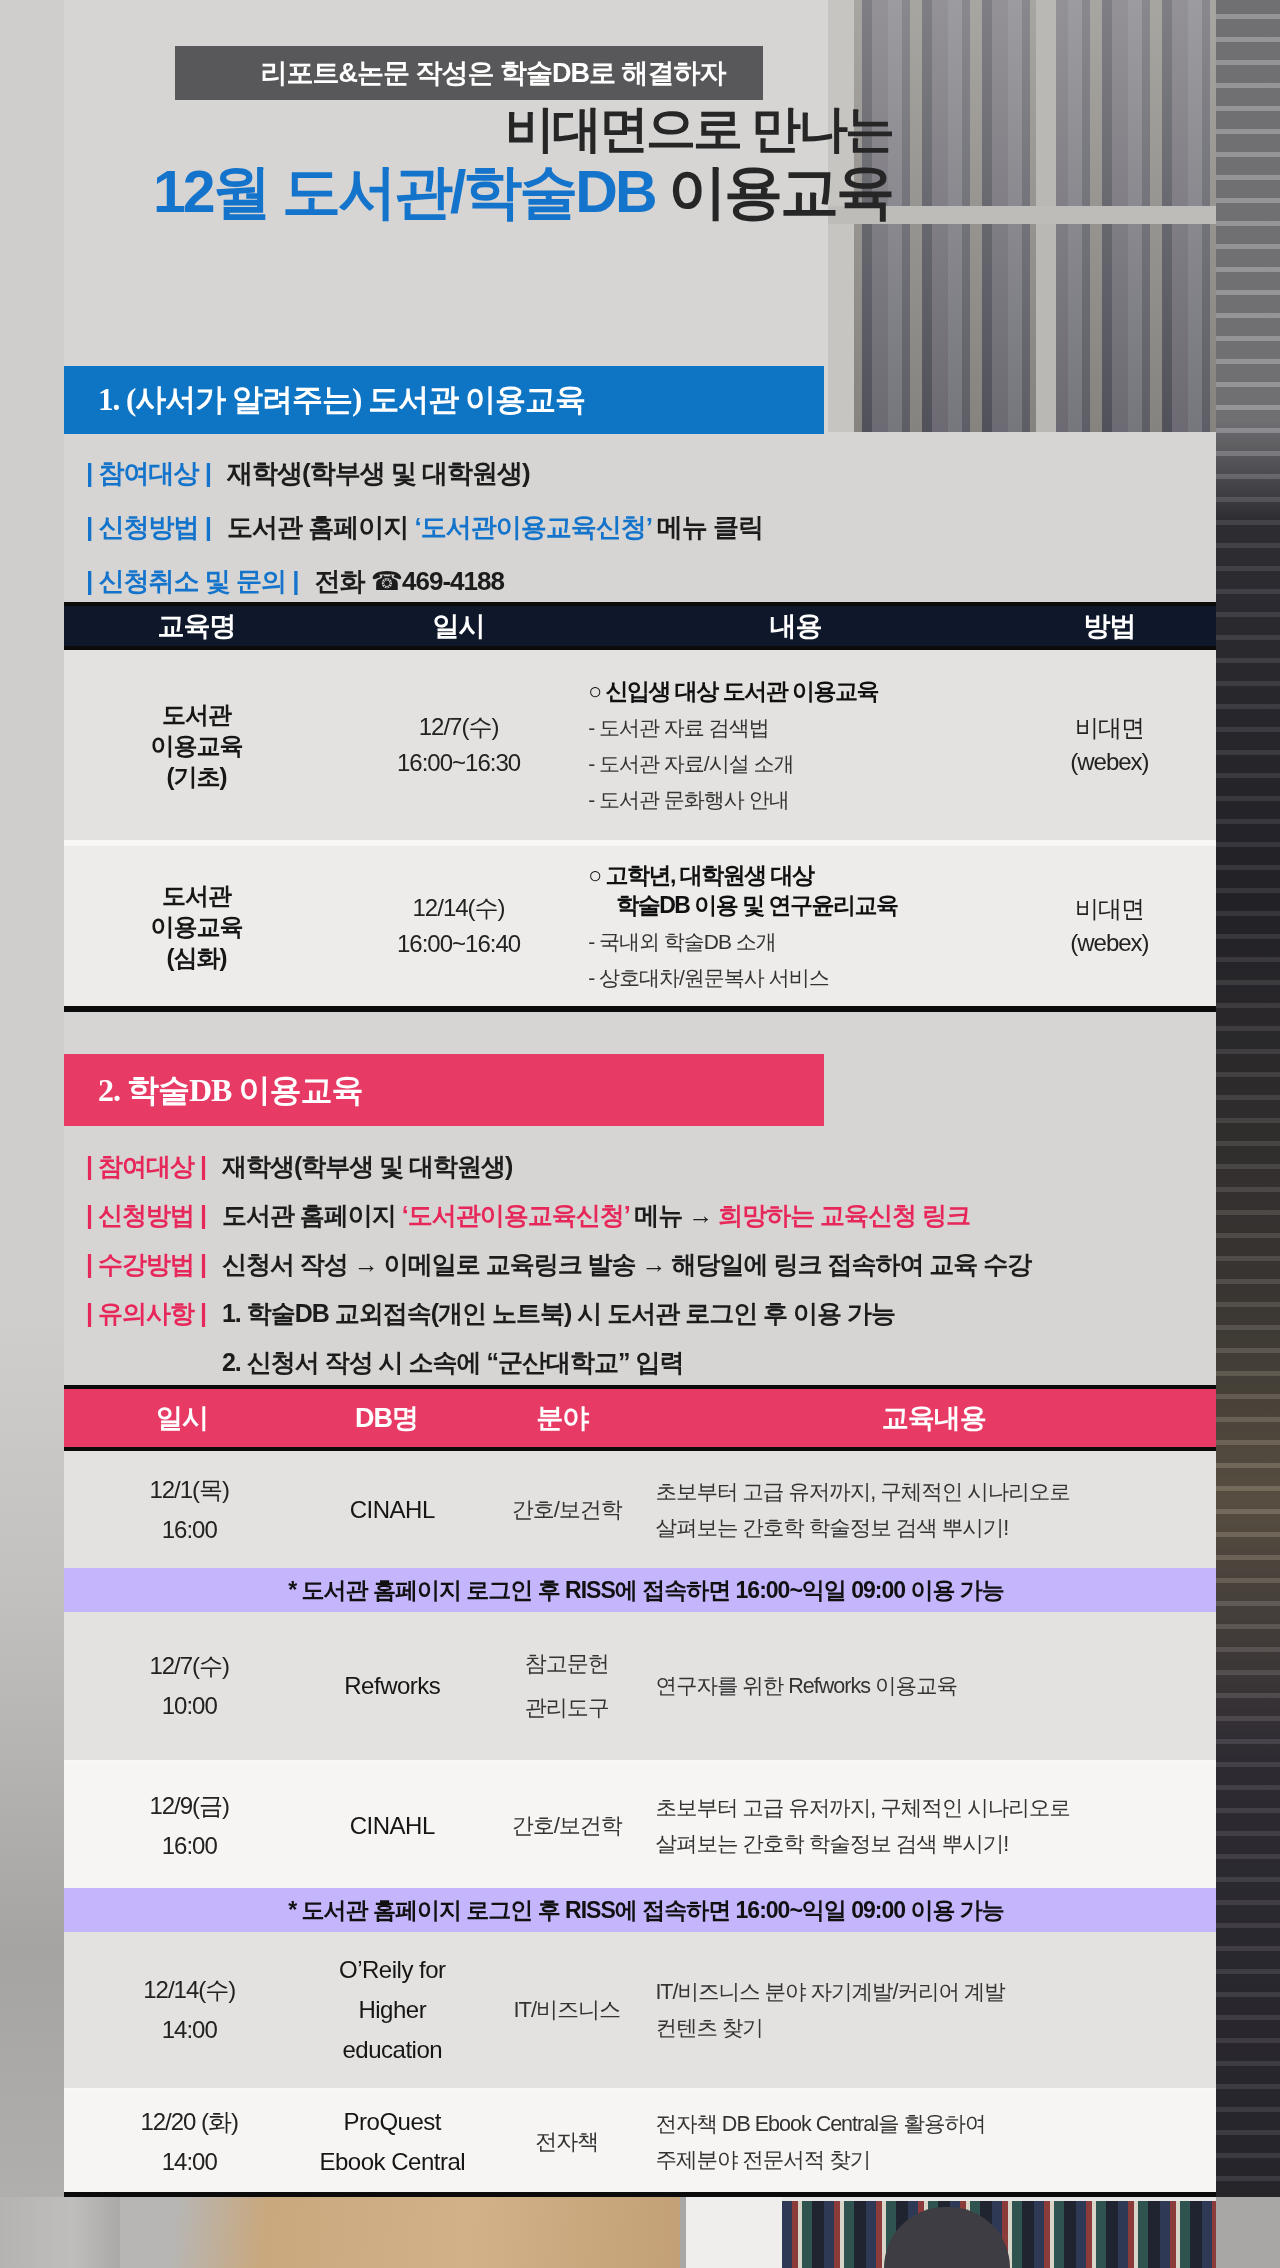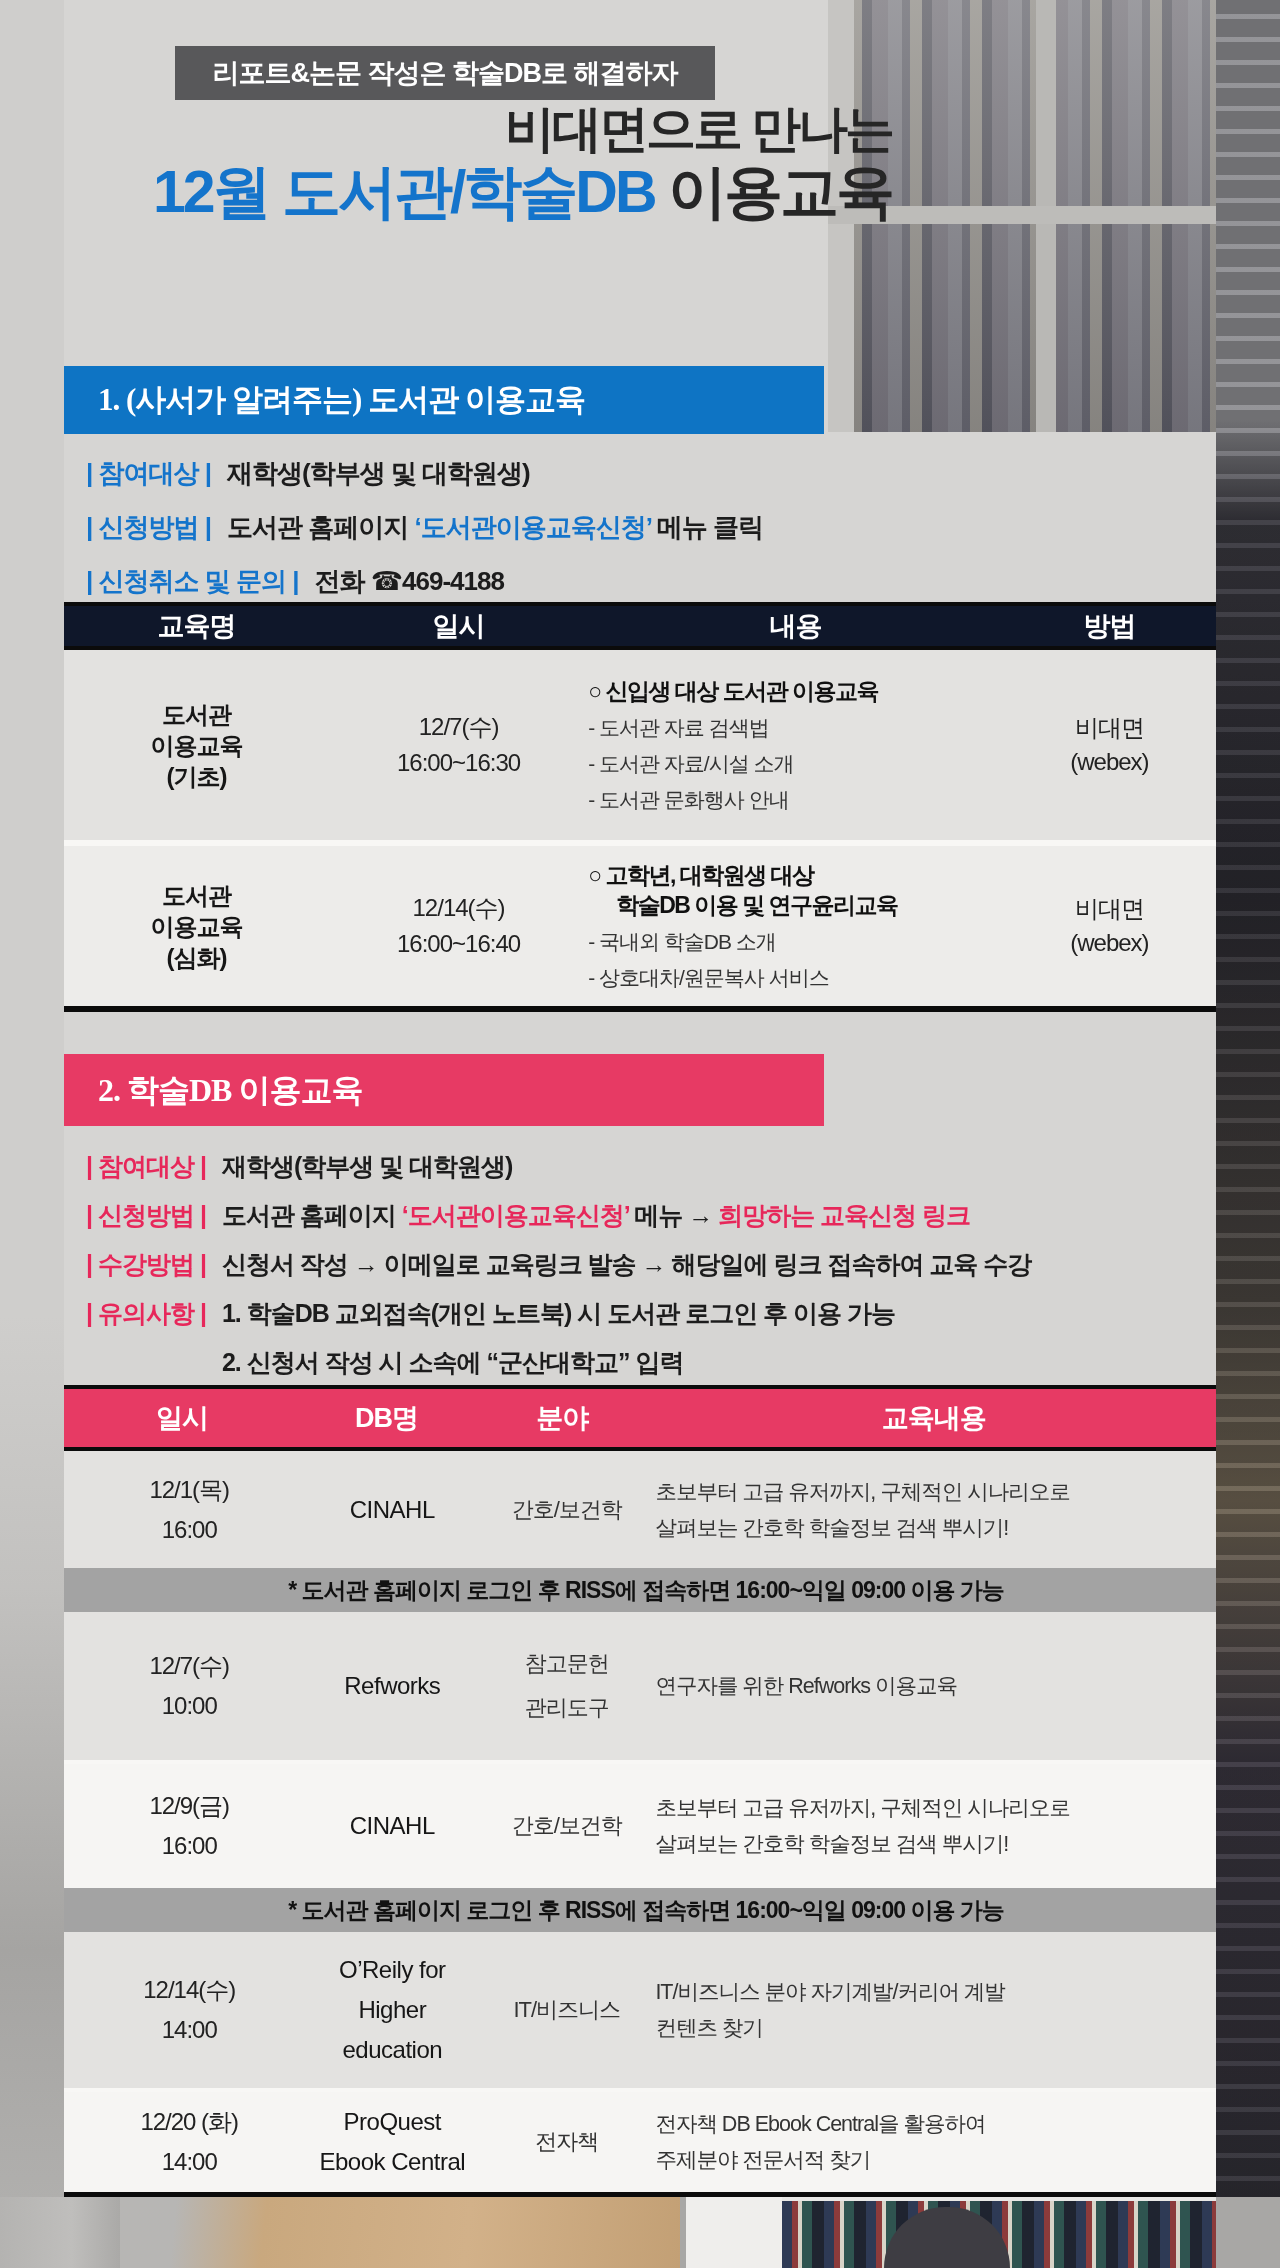--- a/index.html
+++ b/index.html
@@ -27,21 +27,21 @@
     background:linear-gradient(90deg,#b4b3b1,#bfbebc 55%,#a6a5a3);}
   .pb-wood{position:absolute;left:120px;top:0;width:560px;height:71px;
     background:linear-gradient(96deg,#b7b6b4 0 10%,#c9a87e 26%,#d2b189 62%,#c3a075);}
   .pb-pillar{position:absolute;left:686px;top:0;width:96px;height:71px;background:#efeeec;}
   .pb-books{position:absolute;left:782px;top:0;width:434px;height:71px;border-top:4px solid #e8e7e5;box-sizing:border-box;
     background:repeating-linear-gradient(90deg,#2e3a55 0 10px,#8c3b3b 10px 16px,#d8d4c8 16px 20px,#2f5450 20px 30px,#1f2430 30px 42px);}
   .pb-arch{position:absolute;left:884px;top:10px;width:126px;height:61px;background:#3e3d43;border-radius:62px 62px 0 0;}
 
   
   .badge{position:absolute;left:175px;top:46px;width:540px;height:54px;background:#58585a;
-    color:#fff;font-size:27px;font-weight:700;text-align:center;line-height:54px;letter-spacing:-1px;}
+    color:#fff;font-size:27px;font-weight:700;text-align:center;line-height:54px;letter-spacing:-1px;padding-left:48px;}
   .title-wrap{position:absolute;left:0;top:100px;width:892px;text-align:right;}
   .title-l1{font-size:50px;font-weight:800;color:#262626;letter-spacing:-3px;line-height:58px;}
   .title-l2{font-size:59px;font-weight:800;color:#262626;letter-spacing:-3px;line-height:68px;margin-left:40px;}
   .title-accent{color:#1474cb;}
 
   
   .sec-banner{position:absolute;left:64px;width:760px;box-sizing:border-box;padding-left:34px;
     color:#ffffff;font-weight:700;letter-spacing:-1px;font-family:Liberation Serif, serif;}
   #s1-banner{top:366px;height:68px;line-height:68px;font-size:31px;background:#0e74c4;}
   #s1-banner .strong{font-weight:800;}
@@ -85,21 +85,21 @@
   .c-date{text-align:center;font-size:24px;line-height:36px;color:#222;letter-spacing:-1px;}
   .c-meth{text-align:center;font-size:24px;line-height:34px;color:#222;letter-spacing:-1px;}
   .c-cont{box-sizing:border-box;padding-right:10px;}
   .cont-head{font-weight:700;font-size:23px;color:#101010;line-height:30px;letter-spacing:-1.5px;}
   .cont-head.indent{padding-left:28px;}
   .cont-item{font-size:21px;color:#333;line-height:29px;letter-spacing:-1px;margin-top:7px;}
 
   .t2-row{display:flex;align-items:center;box-sizing:border-box;}
   .bg-gray{background:#e3e2e0;}
   .bg-light{background:#f6f5f3;}
-  .t2-notice{display:flex;align-items:center;justify-content:center;background:#a3a3a3;
+  .t2-notice{display:flex;align-items:center;justify-content:center;background:#c4b5fd;
     font-weight:700;font-size:23px;color:#111;letter-spacing:-1px;padding-left:12px;}
   .d0{text-align:center;font-size:24px;line-height:40px;color:#222;letter-spacing:-1px;padding-left:8px;}
   .d1{text-align:center;font-size:24px;line-height:40px;color:#161616;letter-spacing:-0.5px;}
   .d2{text-align:center;font-size:22px;line-height:44px;color:#333;letter-spacing:-1px;}
   .d3{box-sizing:border-box;padding-right:14px;}
   .desc-line{font-size:21.5px;color:#333;line-height:28px;letter-spacing:-1px;margin:8px 0;}
 </style>
 </head>
 <body>
 

